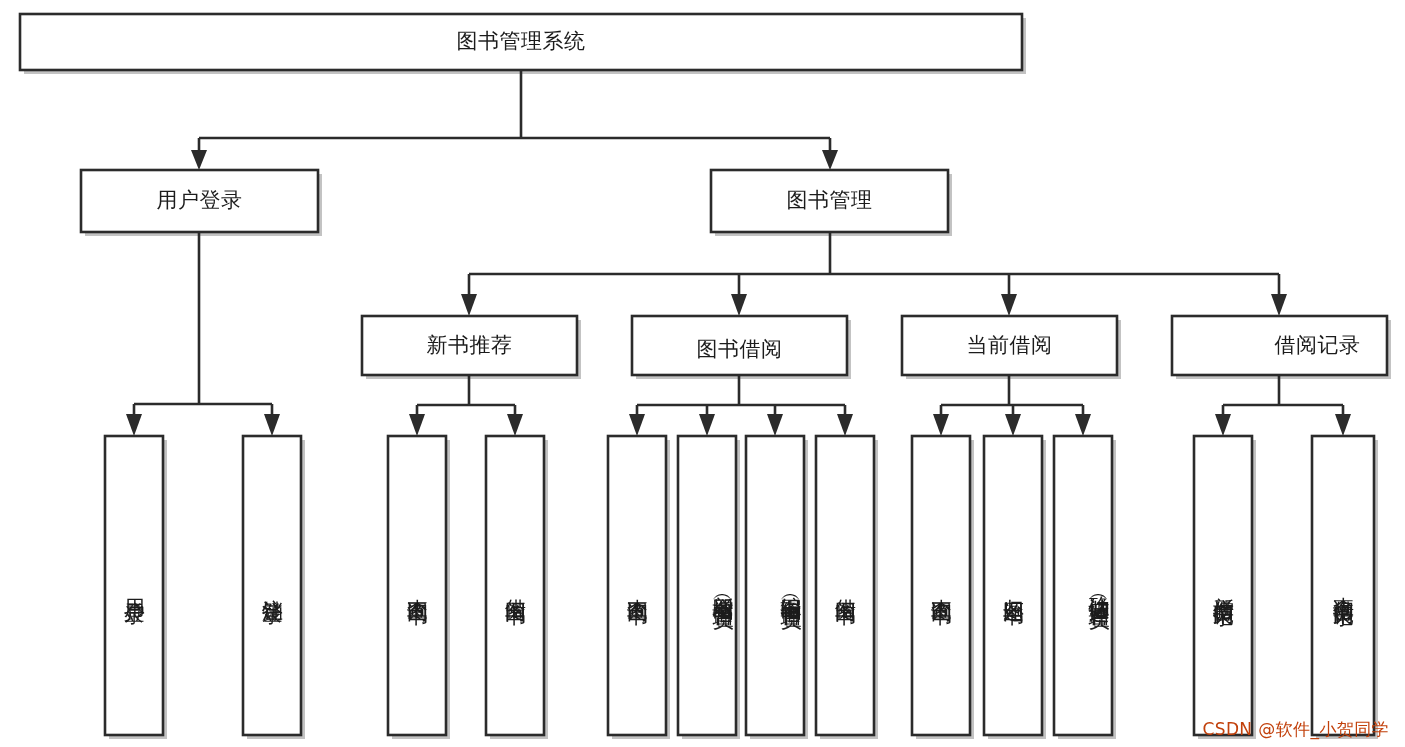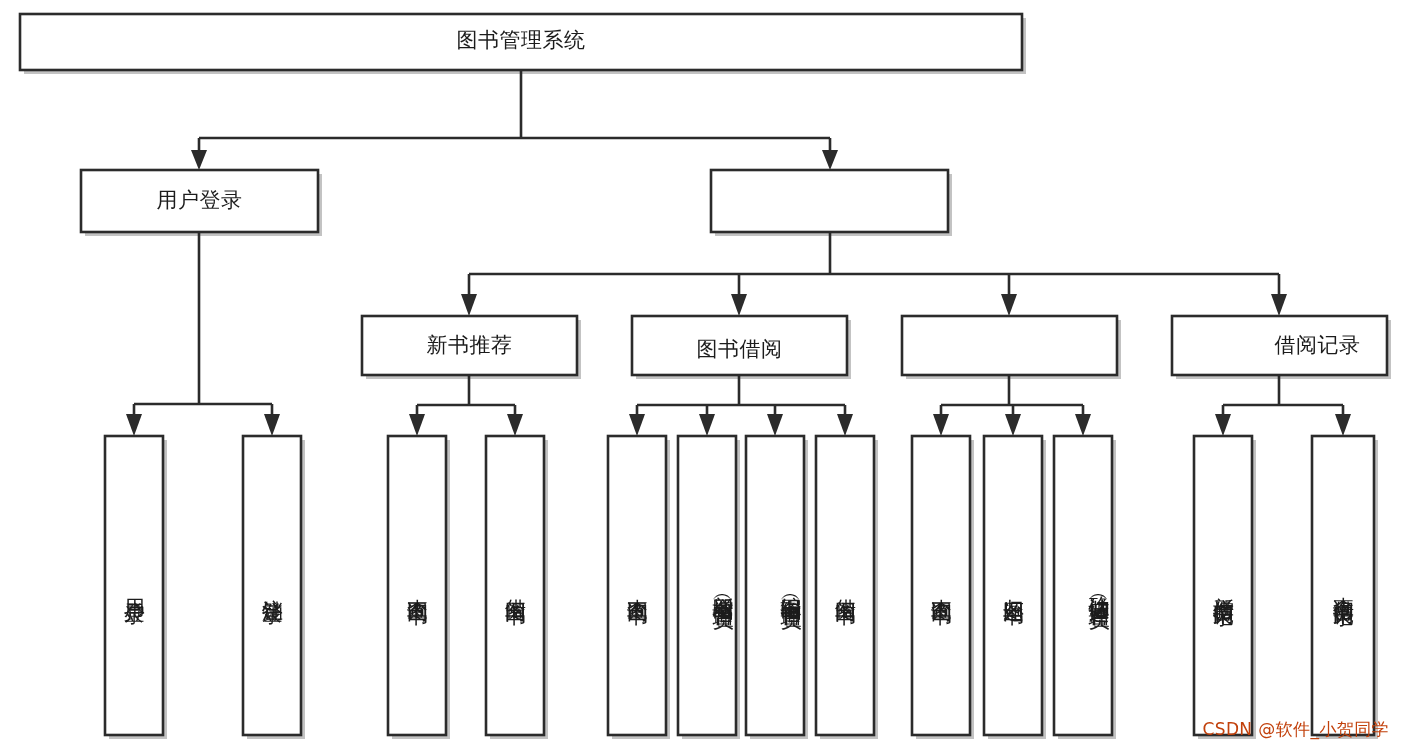--- a/index.html
+++ b/index.html
@@ -198,26 +198,28 @@
       <rect class="node-box" x="746" y="436" width="58" height="299"></rect>
       <rect class="node-box" x="816" y="436" width="58" height="299"></rect>
       <rect class="node-box" x="912" y="436" width="58" height="299"></rect>
       <rect class="node-box" x="984" y="436" width="58" height="299"></rect>
       <rect class="node-box" x="1054" y="436" width="58" height="299"></rect>
       <rect class="node-box" x="1194" y="436" width="58" height="299"></rect>
       <rect class="node-box" x="1312" y="436" width="62" height="299"></rect>
     </g>
   </svg>
 
-  <div class="node-label-h" style="left:20px; top:14px; width:1002px; height:56px;font-family:Liberation Mono, monospace;">图书管理系统</div>
+  <div class="node-label-h" style="left:20px; top:14px; width:1002px; height:56px;">图书管理系统</div>
 
   <div class="node-label-h" style="left:81px; top:170px; width:237px; height:62px;">用户登录</div>
+  <div class="node-label-h" style="left:711px; top:170px; width:237px; height:62px;">图书管理</div>
 
   <div class="node-label-h" style="left:362px; top:316px; width:215px; height:59px;">新书推荐</div>
   <div class="node-label-h" style="left:632px; top:316px; width:215px; height:67px;">图书借阅</div>
+  <div class="node-label-h" style="left:902px; top:316px; width:215px; height:59px;">当前借阅</div>
   <div class="node-label-h" style="left:1172px; top:316px; width:215px; height:59px;padding-left:38px;">借阅记录</div>
 
   <div class="node-label-v centered" style="left:105px; top:436px; width:58px; height:299px;">用户登录</div>
   <div class="node-label-v centered" style="left:243px; top:436px; width:58px; height:299px;">注销登录</div>
 
   <div class="node-label-v centered" style="left:388px; top:436px; width:58px; height:299px;">查询图书</div>
   <div class="node-label-v centered" style="left:486px; top:436px; width:58px; height:299px;">借阅图书</div>
 
   <div class="node-label-v centered" style="left:608px; top:436px; width:58px; height:299px;">查询图书</div>
   <div class="node-label-v" style="left:678px; top:441px; width:58px; height:294px;">新增图书（管理员）</div>

